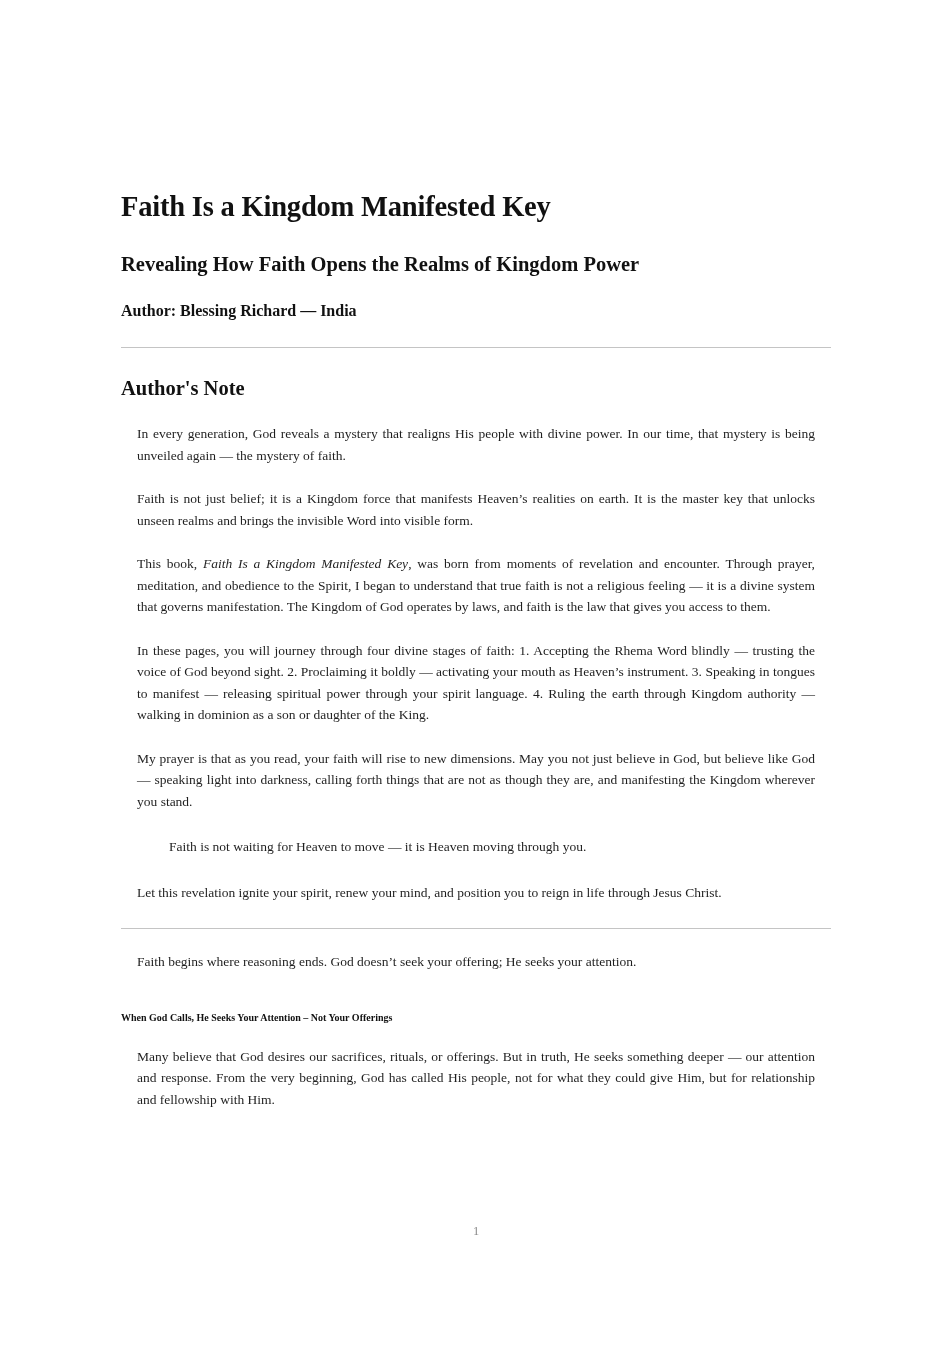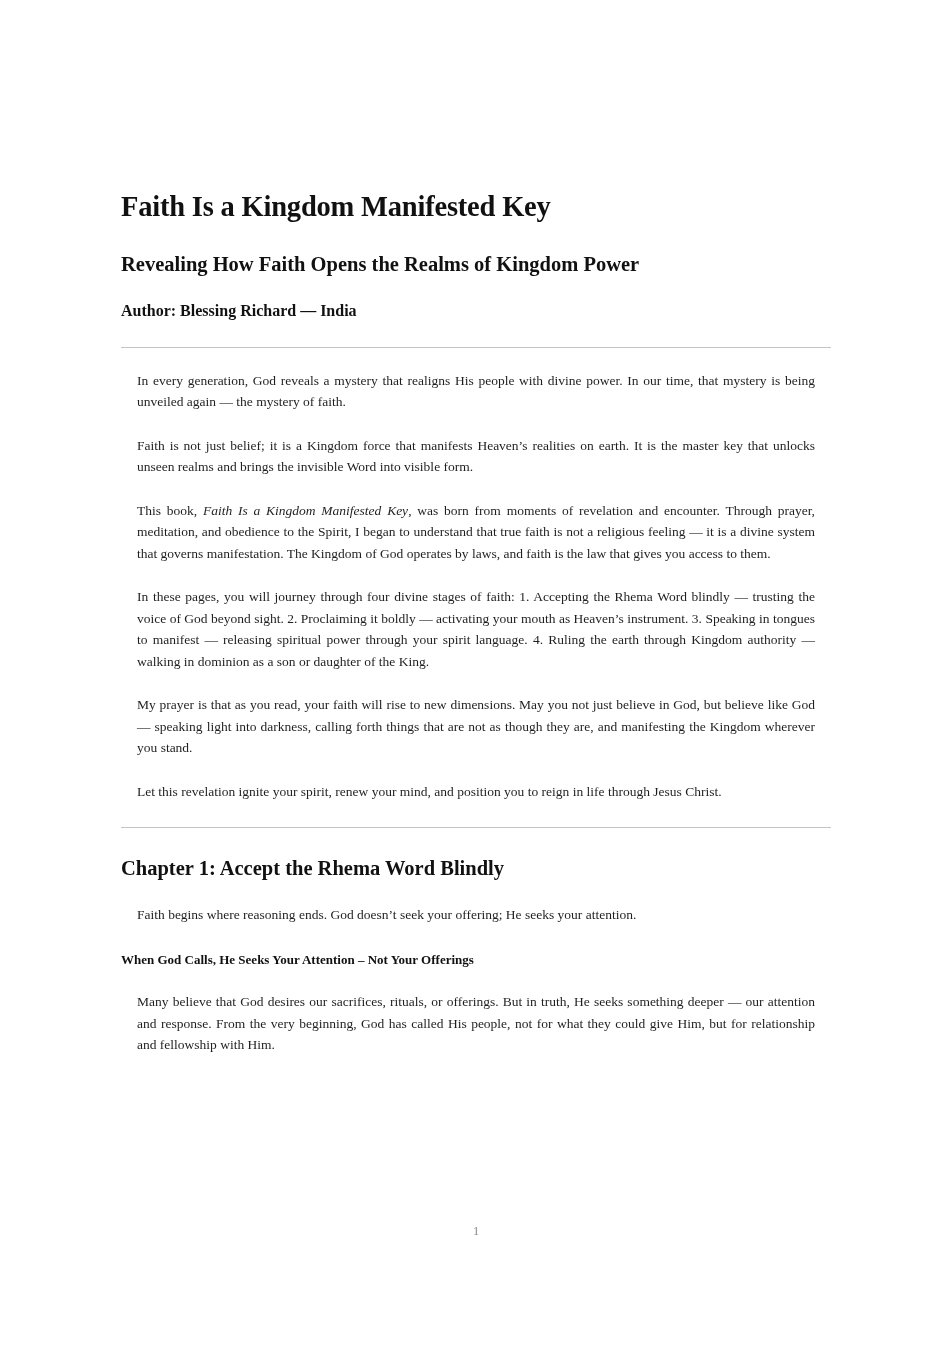--- a/index.html
+++ b/index.html
@@ -67,25 +67,25 @@
   p.body-text .italic {
     font-style: italic;
   }
   blockquote.quote {
     font-size: 13.5px;
     line-height: 21.5px;
     margin: 24px 0 24px 48px;
     color: #1f1f1f;
   }
   h3.sub-heading {
-    font-size: 13px;
+    font-size: 10px;
     line-height: 1.3;
     font-weight: 700;
     color: #111111;
-    margin: 27px 0 20px 0;
+    margin: 38px 0 20px 0;
   }
   .page-number {
     position: absolute;
     left: 0;
     right: 0;
     top: 1224px;
     text-align: center;
     font-size: 12.5px;
     color: #8a8a8a;
   }
@@ -97,37 +97,38 @@
   <div class="content">
 
     <h1 class="book-title">Faith Is a Kingdom Manifested Key</h1>
 
     <h2 class="book-subtitle">Revealing How Faith Opens the Realms of Kingdom Power</h2>
 
     <div class="author-line">Author: Blessing Richard — India</div>
 
     <hr class="rule">
 
+    <h2 class="section-heading">Author's Note</h2>
 
     <p class="body-text">In every generation, God reveals a mystery that realigns His people with divine power. In our time, that mystery is being unveiled again — the mystery of faith.</p>
 
     <p class="body-text">Faith is not just belief; it is a Kingdom force that manifests Heaven’s realities on earth. It is the master key that unlocks unseen realms and brings the invisible Word into visible form.</p>
 
     <p class="body-text"><span>This book, </span><span class="italic">Faith Is a Kingdom Manifested Key</span><span>, was born from moments of revelation and encounter. Through prayer, meditation, and obedience to the Spirit, I began to understand that true faith is not a religious feeling — it is a divine system that governs manifestation. The Kingdom of God operates by laws, and faith is the law that gives you access to them.</span></p>
 
     <p class="body-text">In these pages, you will journey through four divine stages of faith: 1. Accepting the Rhema Word blindly — trusting the voice of God beyond sight. 2. Proclaiming it boldly — activating your mouth as Heaven’s instrument. 3. Speaking in tongues to manifest — releasing spiritual power through your spirit language. 4. Ruling the earth through Kingdom authority — walking in dominion as a son or daughter of the King.</p>
 
     <p class="body-text">My prayer is that as you read, your faith will rise to new dimensions. May you not just believe in God, but believe like God — speaking light into darkness, calling forth things that are not as though they are, and manifesting the Kingdom wherever you stand.</p>
 
+    <blockquote class="quote">Faith is not waiting for Heaven to move — it is Heaven moving through you.</blockquote>
 
     <p class="body-text">Let this revelation ignite your spirit, renew your mind, and position you to reign in life through Jesus Christ.</p>
 
     <hr class="rule">
 
-    <h2 class="section-heading">Chapter 1: Accept the Rhema Word Blindly</h2>
 
     <p class="body-text">Faith begins where reasoning ends. God doesn’t seek your offering; He seeks your attention.</p>
 
     <h3 class="sub-heading">When God Calls, He Seeks Your Attention – Not Your Offerings</h3>
 
     <p class="body-text">Many believe that God desires our sacrifices, rituals, or offerings. But in truth, He seeks something deeper — our attention and response. From the very beginning, God has called His people, not for what they could give Him, but for relationship and fellowship with Him.</p>
 
   </div>
 
   <div class="page-number">1</div>

